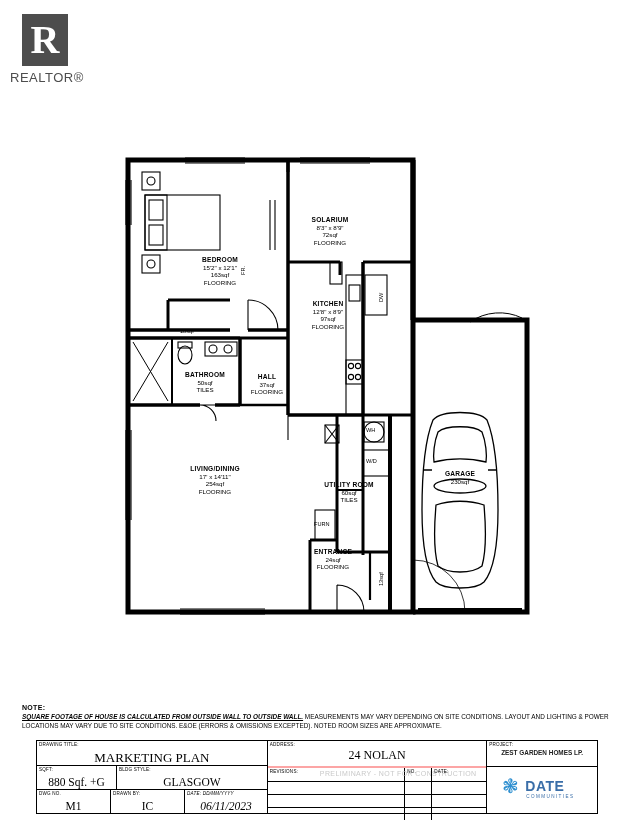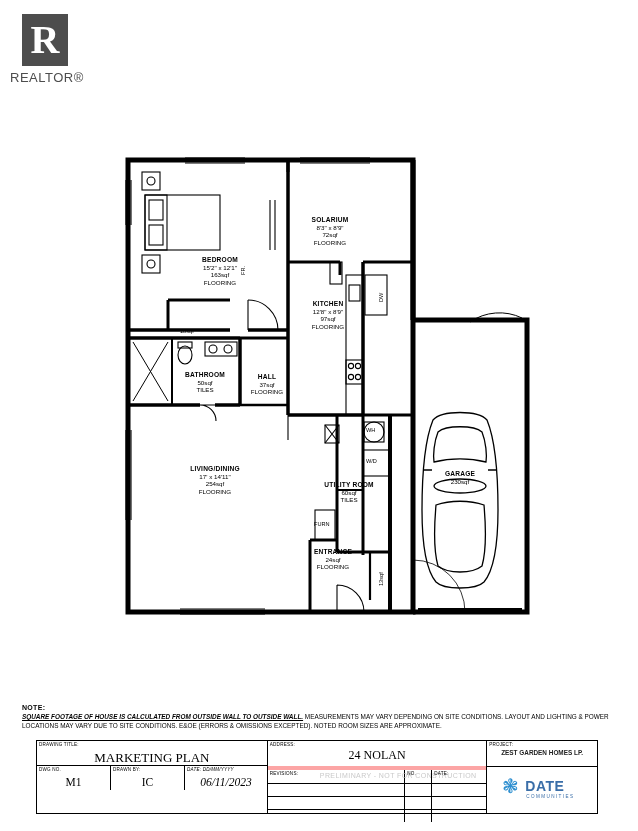--- a/index.html
+++ b/index.html
@@ -159,21 +159,21 @@
   
   .rev-head { height: 13px; position: relative; border-bottom: 1px solid #000; display: flex;}
   .rev-head .rh-main { flex: 1; border-right: 1px solid #000; position: relative;}
   .rev-head .rh-no { width: 26px; border-right: 1px solid #000; position: relative;}
   .rev-head .rh-date { width: 54px; position: relative;}
   .rev-row { height: 12px; display: flex; border-bottom: 1px solid #000;}
   .rev-row.last { border-bottom: none; }
   .rev-row .rr-main { flex: 1; border-right: 1px solid #000;}
   .rev-row .rr-no { width: 26px; border-right: 1px solid #000;}
   .rev-row .rr-date { width: 54px; }
-  .addr-cell { height: 25px; position: relative; border-bottom: 4px solid #fca5a5;}
+  .addr-cell { height: 25px; position: relative; border-bottom: 2px solid #fca5a5;}
   .addr-val {
     text-align: center;
     font-family: "Liberation Serif", serif;
     font-size: 12px;
     padding-top: 7px;
   }
   .watermark {
     position: absolute;
     left: 52px;
     top: 2px;
@@ -470,20 +470,30 @@
     <div class="note-text"><span class="u">SQUARE FOOTAGE OF HOUSE IS CALCULATED FROM OUTSIDE WALL TO OUTSIDE WALL.</span><span> MEASUREMENTS MAY VARY DEPENDING ON SITE CONDITIONS. LAYOUT AND LIGHTING &amp; POWER LOCATIONS MAY VARY DUE TO SITE CONDITIONS. E&amp;OE (ERRORS &amp; OMISSIONS EXCEPTED). NOTED ROOM SIZES ARE APPROXIMATE.</span></div>
   </div>
 
   <div id="titleblock">
 
     <div class="tb-col tb-left">
       <div class="tb-cell row1">
         <div class="tb-cap">DRAWING TITLE:</div>
         <div class="tb-val v-big">MARKETING PLAN</div>
       </div>
+      <div class="tb-cell row2 tb-split">
+        <div class="half-l" style="position:relative;">
+          <div class="tb-cap">SQFT:</div>
+          <div class="tb-val v-med">880 Sqf. +G</div>
+        </div>
+        <div class="half-r" style="position:relative;">
+          <div class="tb-cap">BLDG STYLE:</div>
+          <div class="tb-val v-med">GLASGOW</div>
+        </div>
+      </div>
       <div class="tb-cell row3 tb-split">
         <div class="third-b" style="position:relative;">
           <div class="tb-cap">DWG No.</div>
           <div class="tb-val v-med">M1</div>
         </div>
         <div class="third-b" style="position:relative;">
           <div class="tb-cap">DRAWN BY:</div>
           <div class="tb-val v-med">IC</div>
         </div>
         <div class="third-c" style="position:relative;font-style:italic;">

